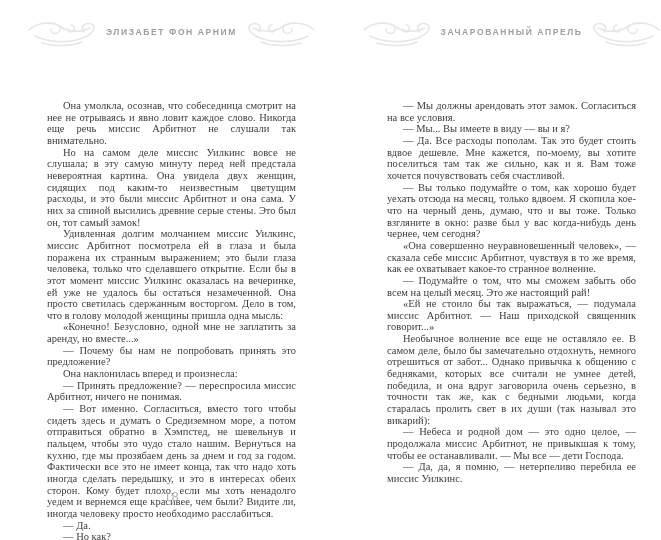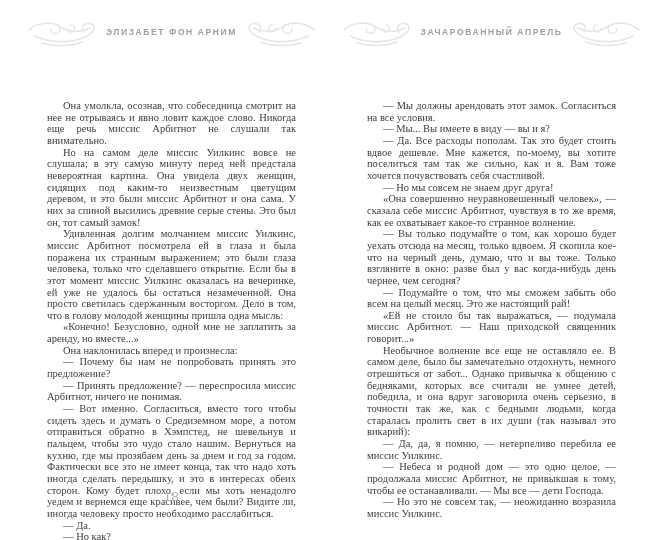--- a/index.html
+++ b/index.html
@@ -11,21 +11,21 @@
     background: #ffffff;
     overflow: hidden;
   }
   .page {
     position: absolute;
     top: 0;
     width: 249px;
     height: 448px;
   }
   .page-left  { left: 47px; }
-  .page-right { left: 367px; }
+  .page-right { left: 387px; }
   .page-header {
     position: absolute;
     top: 14px;
     left: -4px;
     width: 257px;
     height: 40px;
     display: flex;
     align-items: center;
     justify-content: center;
     gap: 7px;
@@ -97,25 +97,25 @@
             <path d="M8,17 C20,23 40,25 56,19 C65,15 69,10 66,6 C60,2 52,7 57,13"></path>
             <path d="M15,24 C29,28 45,27 55,23"></path>
             <path d="M24,10 a4.5,4.5 0 1,0 4.5,-4.5"></path>
             <path d="M44,6 a3.5,3.5 0 1,1 -3.5,3.5"></path>
           </g>
         </svg>
       </span>
     </div>
     <div class="page-body">
         <p>Она умолкла, осознав, что собеседница смотрит на нее не отрываясь и явно ловит каждое слово. Никогда еще речь миссис Арбитнот не слушали так внимательно.</p>
-        <p>Но на самом деле миссис Уилкинс вовсе не слушала; в эту самую минуту перед ней предстала невероятная картина. Она увидела двух женщин, сидящих под каким-то неизвестным цветущим деревом, и это были миссис Арбитнот и она сама. У них за спиной высились древние серые стены. Это был он, тот самый замок!</p>
+        <p>Но на самом деле миссис Уилкинс вовсе не слушала; в эту самую минуту перед ней предстала невероятная картина. Она увидела двух женщин, сидящих под каким-то неизвестным цветущим расходы, и это были миссис Арбитнот и она сама. У них за спиной высились древние серые стены. Это был он, тот самый замок!</p>
         <p>Удивленная долгим молчанием миссис Уилкинс, миссис Арбитнот посмотрела ей в глаза и была поражена их странным выражением; это были глаза человека, только что сделавшего открытие. Если бы в этот момент миссис Уилкинс оказалась на вечеринке, ей уже не удалось бы остаться незамеченной. Она просто светилась сдержанным восторгом. Дело в том, что в голову молодой женщины пришла одна мысль:</p>
         <p>«Конечно! Безусловно, одной мне не заплатить за аренду, но вместе...»</p>
+        <p>— Почему бы нам не попробовать принять это предложение?</p>
         <p>Она наклонилась вперед и произнесла:</p>
-        <p>— Почему бы нам не попробовать принять это предложение?</p>
         <p>— Принять предложение? — переспросила миссис Арбитнот, ничего не понимая.</p>
         <p>— Вот именно. Согласиться, вместо того чтобы сидеть здесь и думать о Средиземном море, а потом отправиться обратно в Хэмпстед, не шевельнув и пальцем, чтобы это чудо стало нашим. Вернуться на кухню, где мы прозябаем день за днем и год за годом. Фактически все это не имеет конца, так что надо хоть иногда сделать передышку, и это в интересах обеих сторон. Кому будет плохо, если мы хоть ненадолго уедем и вернемся еще красивее, чем были? Видите ли, иногда человеку просто необходимо расслабиться.</p>
         <p>— Да.</p>
         <p>— Но как?</p>
       </div>
     <div class="page-number">18</div>
   </div>
 
   <div class="page page-right">
     <div class="page-header">
@@ -140,25 +140,23 @@
             <path d="M24,10 a4.5,4.5 0 1,0 4.5,-4.5"></path>
             <path d="M44,6 a3.5,3.5 0 1,1 -3.5,3.5"></path>
           </g>
         </svg>
       </span>
     </div>
     <div class="page-body">
         <p>— Мы должны арендовать этот замок. Согласиться на все условия.</p>
         <p>— Мы... Вы имеете в виду — вы и я?</p>
         <p>— Да. Все расходы пополам. Так это будет стоить вдвое дешевле. Мне кажется, по-моему, вы хотите поселиться там так же сильно, как и я. Вам тоже хочется почувствовать себя счастливой.</p>
-        <p>— Но мы совсем не знаем друг друга!</p>
+        <p>— Вы только подумайте о том, как хорошо будет уехать отсюда на месяц, только вдвоем. Я скопила кое-что на черный день, думаю, что и вы тоже. Только взгляните в окно: разве был у вас когда-нибудь день чернее, чем сегодня?</p>
         <p>«Она совершенно неуравновешенный человек», — сказала себе миссис Арбитнот, чувствуя в то же время, как ее охватывает какое-то странное волнение.</p>
-        <p>— Вы только подумайте о том, как хорошо будет уехать отсюда на месяц, только вдвоем. Я скопила кое-что на черный день, думаю, что и вы тоже. Только взгляните в окно: разве был у вас когда-нибудь день чернее, чем сегодня?</p>
         <p>— Подумайте о том, что мы сможем забыть обо всем на целый месяц. Это же настоящий рай!</p>
         <p>«Ей не стоило бы так выражаться, — подумала миссис Арбитнот. — Наш приходской священник говорит...»</p>
         <p>Необычное волнение все еще не оставляло ее. В самом деле, было бы замечательно отдохнуть, немного отрешиться от забот... Однако привычка к общению с бедняками, которых все считали не умнее детей, победила, и она вдруг заговорила очень серьезно, в точности так же, как с бедными людьми, когда старалась пролить свет в их души (так называл это викарий):</p>
+        <p>— Небеса и родной дом — это одно целое, — продолжала миссис Арбитнот, не привыкшая к тому, чтобы ее останавливали. — Мы все — дети Господа.</p>
         <p>— Да, да, я помню, — нетерпеливо перебила ее миссис Уилкинс.</p>
-        <p>— Небеса и родной дом — это одно целое, — продолжала миссис Арбитнот, не привыкшая к тому, чтобы ее останавливали. — Мы все — дети Господа.</p>
-        <p>— Но это не совсем так, — неожиданно возразила миссис Уилкинс.</p>
       </div>
   </div>
 
 </div>
 
 </body></html>

